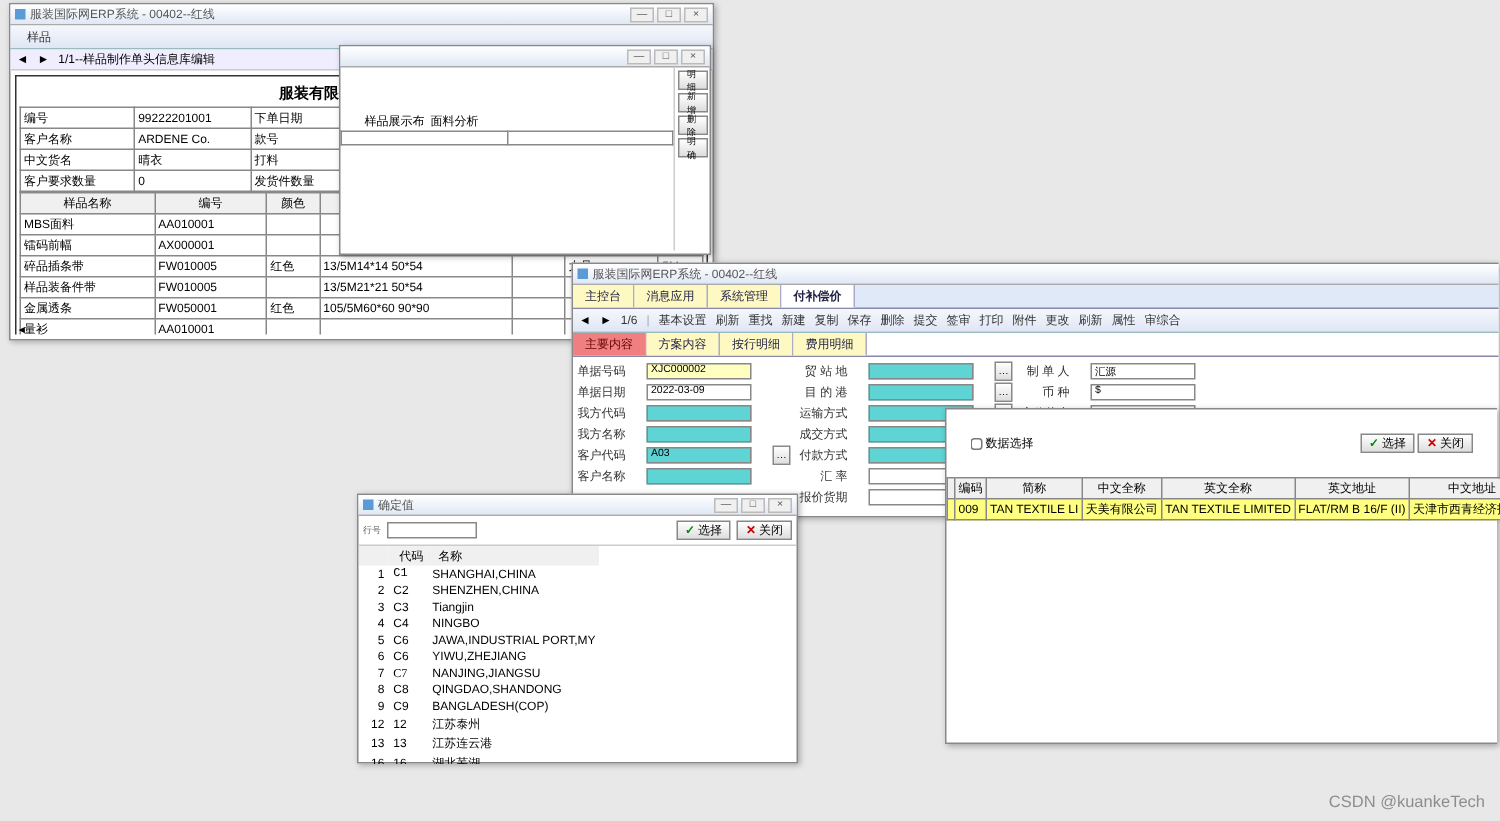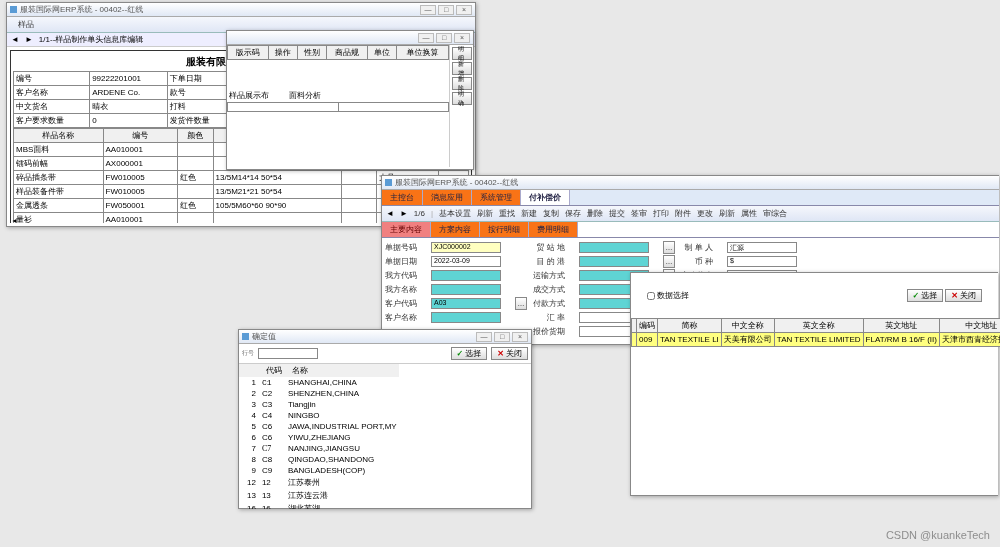--- a/index.html
+++ b/index.html
@@ -5,21 +5,21 @@
 *{box-sizing:border-box;margin:0;padding:0;font-family:"Microsoft YaHei",Arial,sans-serif;font-size:8px}
 body{width:1000px;height:547px;background:#e8e8e8;position:relative;overflow:hidden}
 .win{position:absolute;background:#fff;border:1px solid #888;box-shadow:1px 1px 4px rgba(0,0,0,.3)}
 .titlebar{height:14px;background:linear-gradient(#fff,#e0e8f5);border-bottom:1px solid #aaa;display:flex;align-items:center;padding:0 3px;font-size:7px;color:#555}
 .titlebar .sq{width:7px;height:7px;background:#5a9bd5;margin-right:3px}
 .titlebar .ctrls{margin-left:auto;display:flex;gap:2px}
 .titlebar .ctrls span{width:16px;height:10px;border:1px solid #bbb;background:#f0f0f0;text-align:center;line-height:8px;font-size:7px}
 .toolbar{height:16px;background:linear-gradient(#f5f7fc,#dfe6f5);border-bottom:1px solid #9bb;display:flex;align-items:center;padding:0 4px;gap:6px;font-size:7px}
 .toolbar .tb{display:flex;align-items:center;gap:1px;color:#333}
 .tabs{display:flex;background:#dfe9f7;border-bottom:1px solid #88a;font-size:7px}
-.tab{padding:2px 8px;border-right:1px solid #aac;background:#f97316;color:#224}
+.tab{padding:2px 8px;border-right:1px solid #aac;background:#fef9c3;color:#224}
 .tab.on{background:#fff;font-weight:bold}
 .tab.red{background:#f08080;color:#600}
 .tbl{border-collapse:collapse;font-size:6px}
 .tbl td,.tbl th{border:1px solid #888;padding:1px 2px;height:9px;white-space:nowrap}
 .tbl th{background:#f0f0f0;font-weight:normal;text-align:center}
 .btn{display:inline-flex;align-items:center;justify-content:center;height:13px;padding:0 5px;border:1px solid #888;background:linear-gradient(#fff,#ddd);font-size:7px;gap:2px}
 .btn .chk{color:#080;font-weight:bold}
 .btn .x{color:#c00;font-weight:bold}
 .inpt{height:11px;border:1px solid #888;background:#fff;padding:0 2px;font-size:7px}
 .fld{display:flex;align-items:center;gap:14px;font-size:7px;height:13px}
@@ -171,33 +171,21 @@
 <div class="win" style="left:226px;top:30px;width:248px;height:140px">
   <div class="titlebar">
       <div class="ctrls">
         <span>—</span>
         <span>□</span>
         <span>×</span>
       </div>
     </div>
   <div style="display:flex;height:122px">
     <div style="flex:1">
-      <table class="tbl" style="width:100%">
-          <tbody>
-            <tr id="w2cols">
-              <th>版示码</th>
-              <th>操作</th>
-              <th>性别</th>
-              <th>商品规</th>
-              <th>单位</th>
-              <th>单位换算</th>
-            </tr>
-          </tbody>
-        </table>
-      <div style="display:flex;font-size:6px;margin-top:30px;gap:20px;padding-left:2px">
+      <div style="display:flex;font-size:6px;margin-top:30px;gap:4px;padding-left:16px">
         <span>样品展示布</span>
         <span>面料分析</span>
       </div>
       <table class="tbl" style="width:100%;margin-top:1px">
           <tbody>
             <tr>
               <td style="width:50%;height:8px"></td>
               <td></td>
             </tr>
           </tbody>

